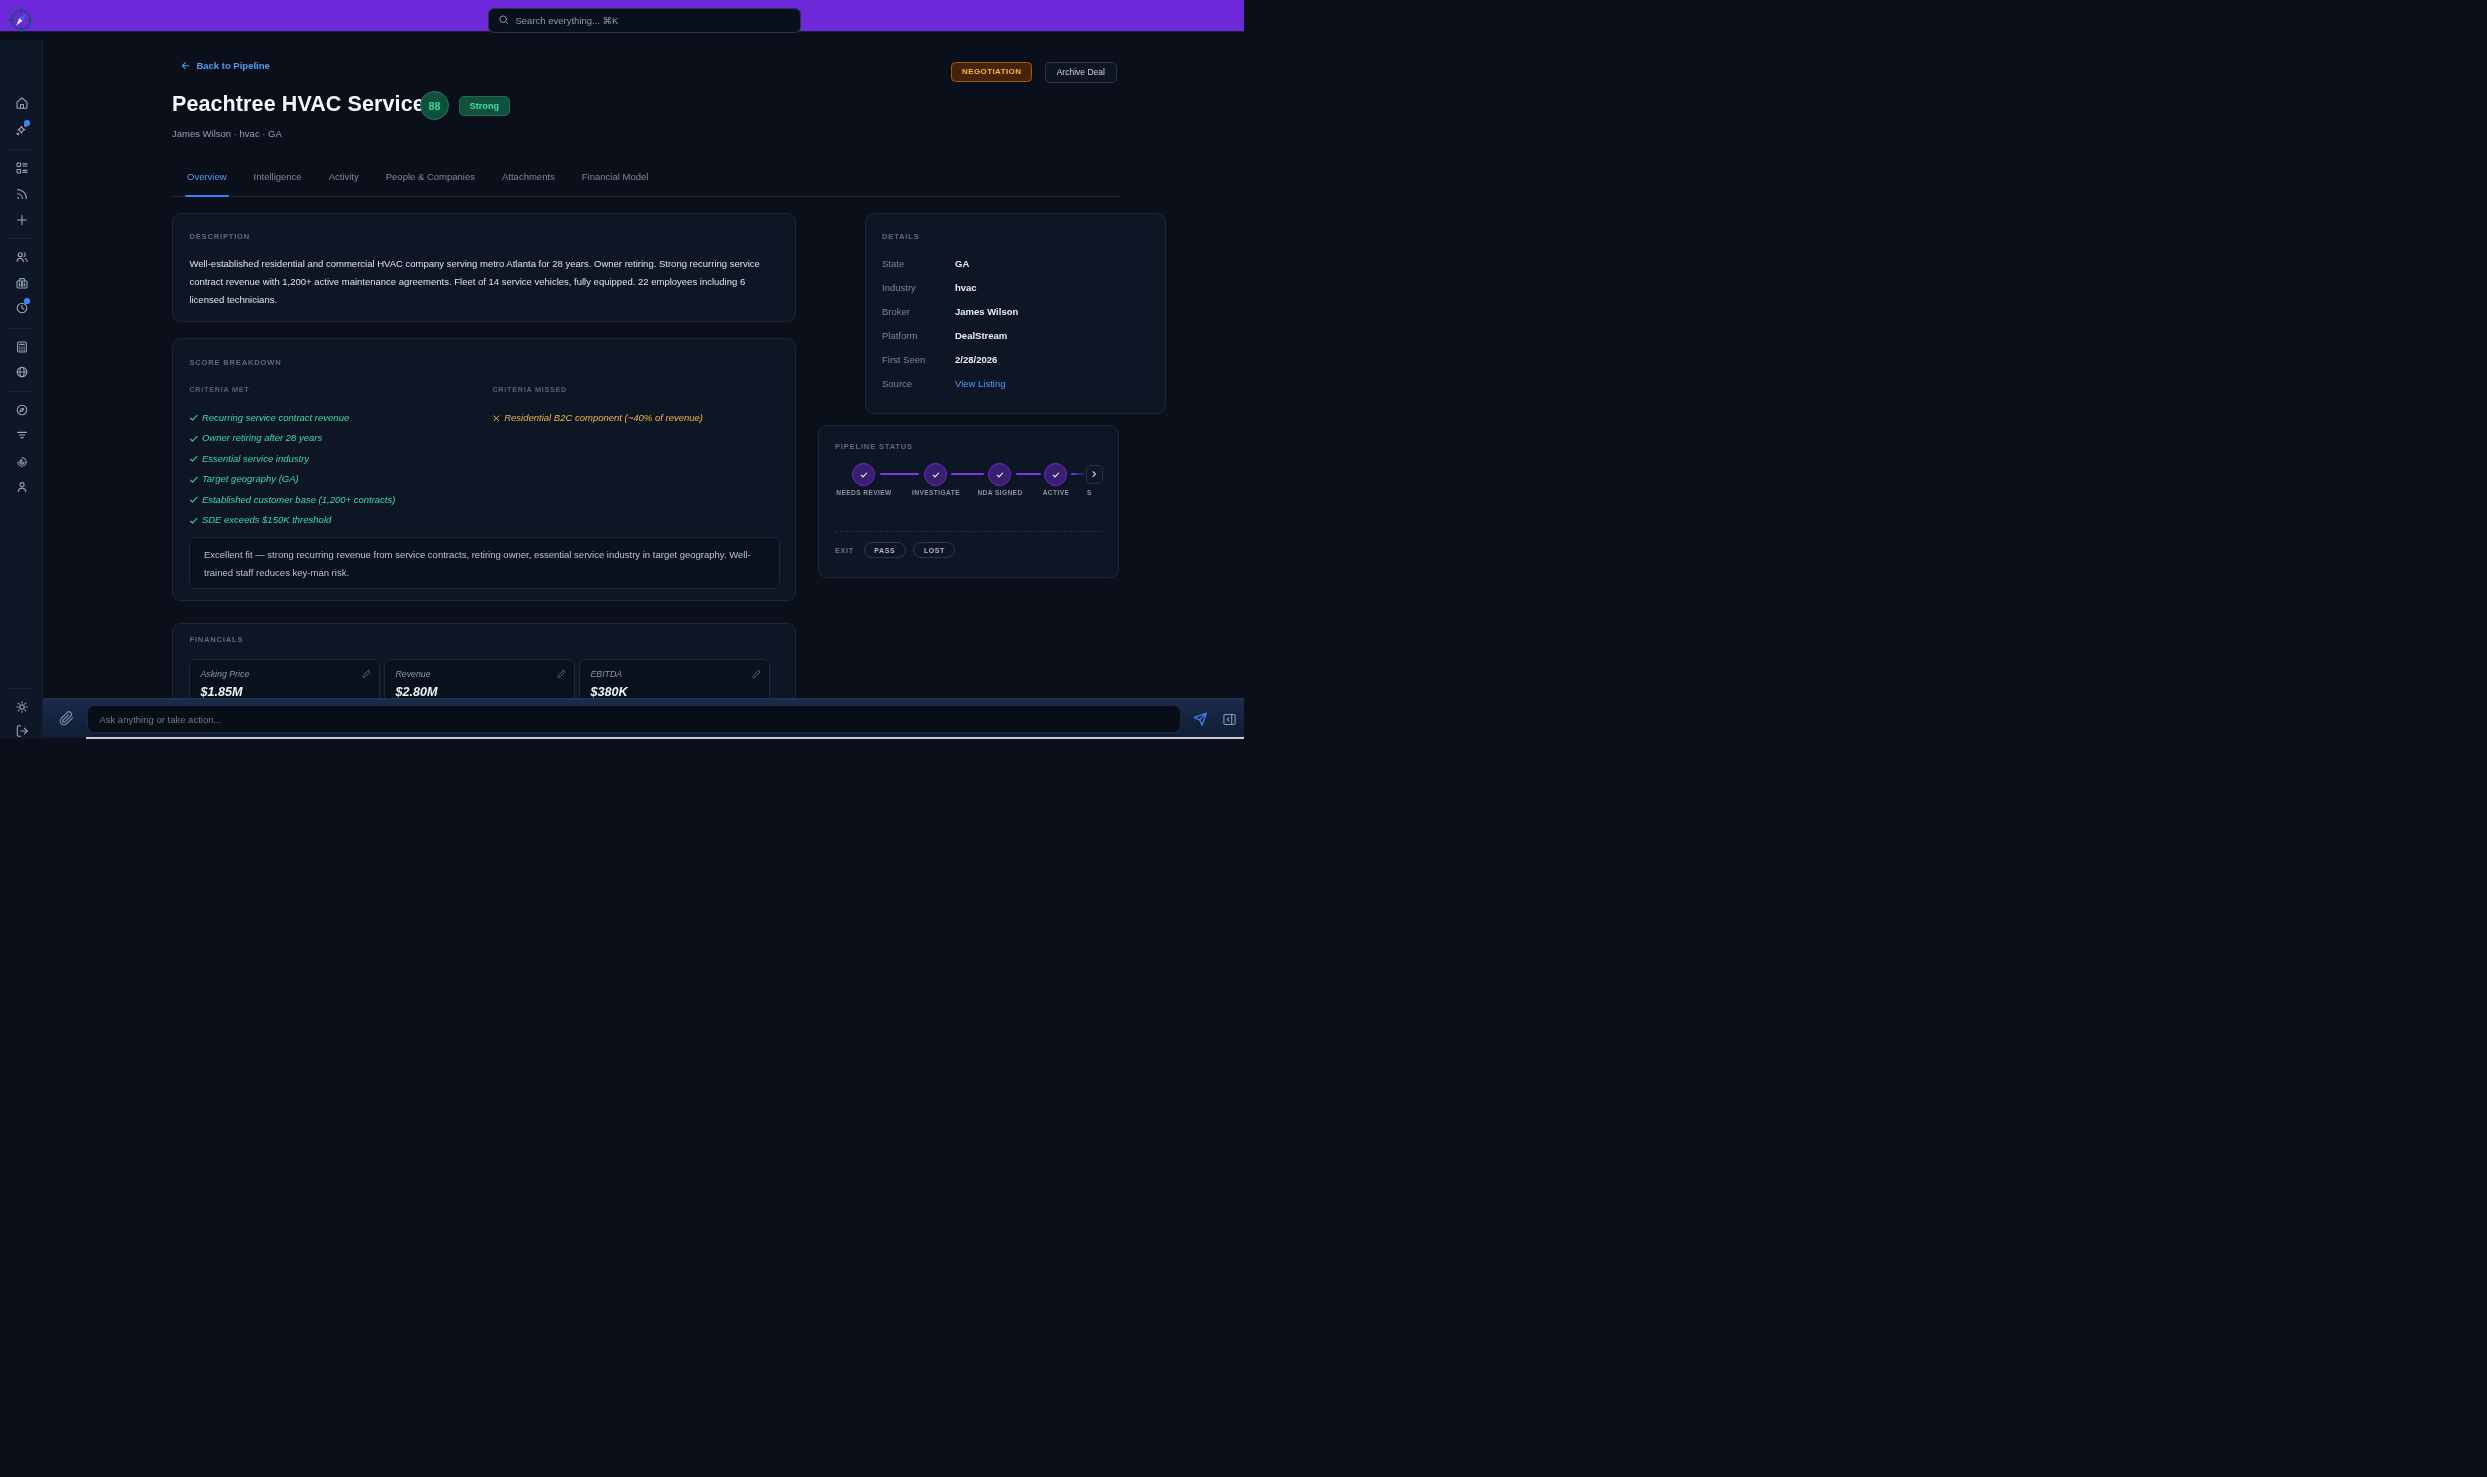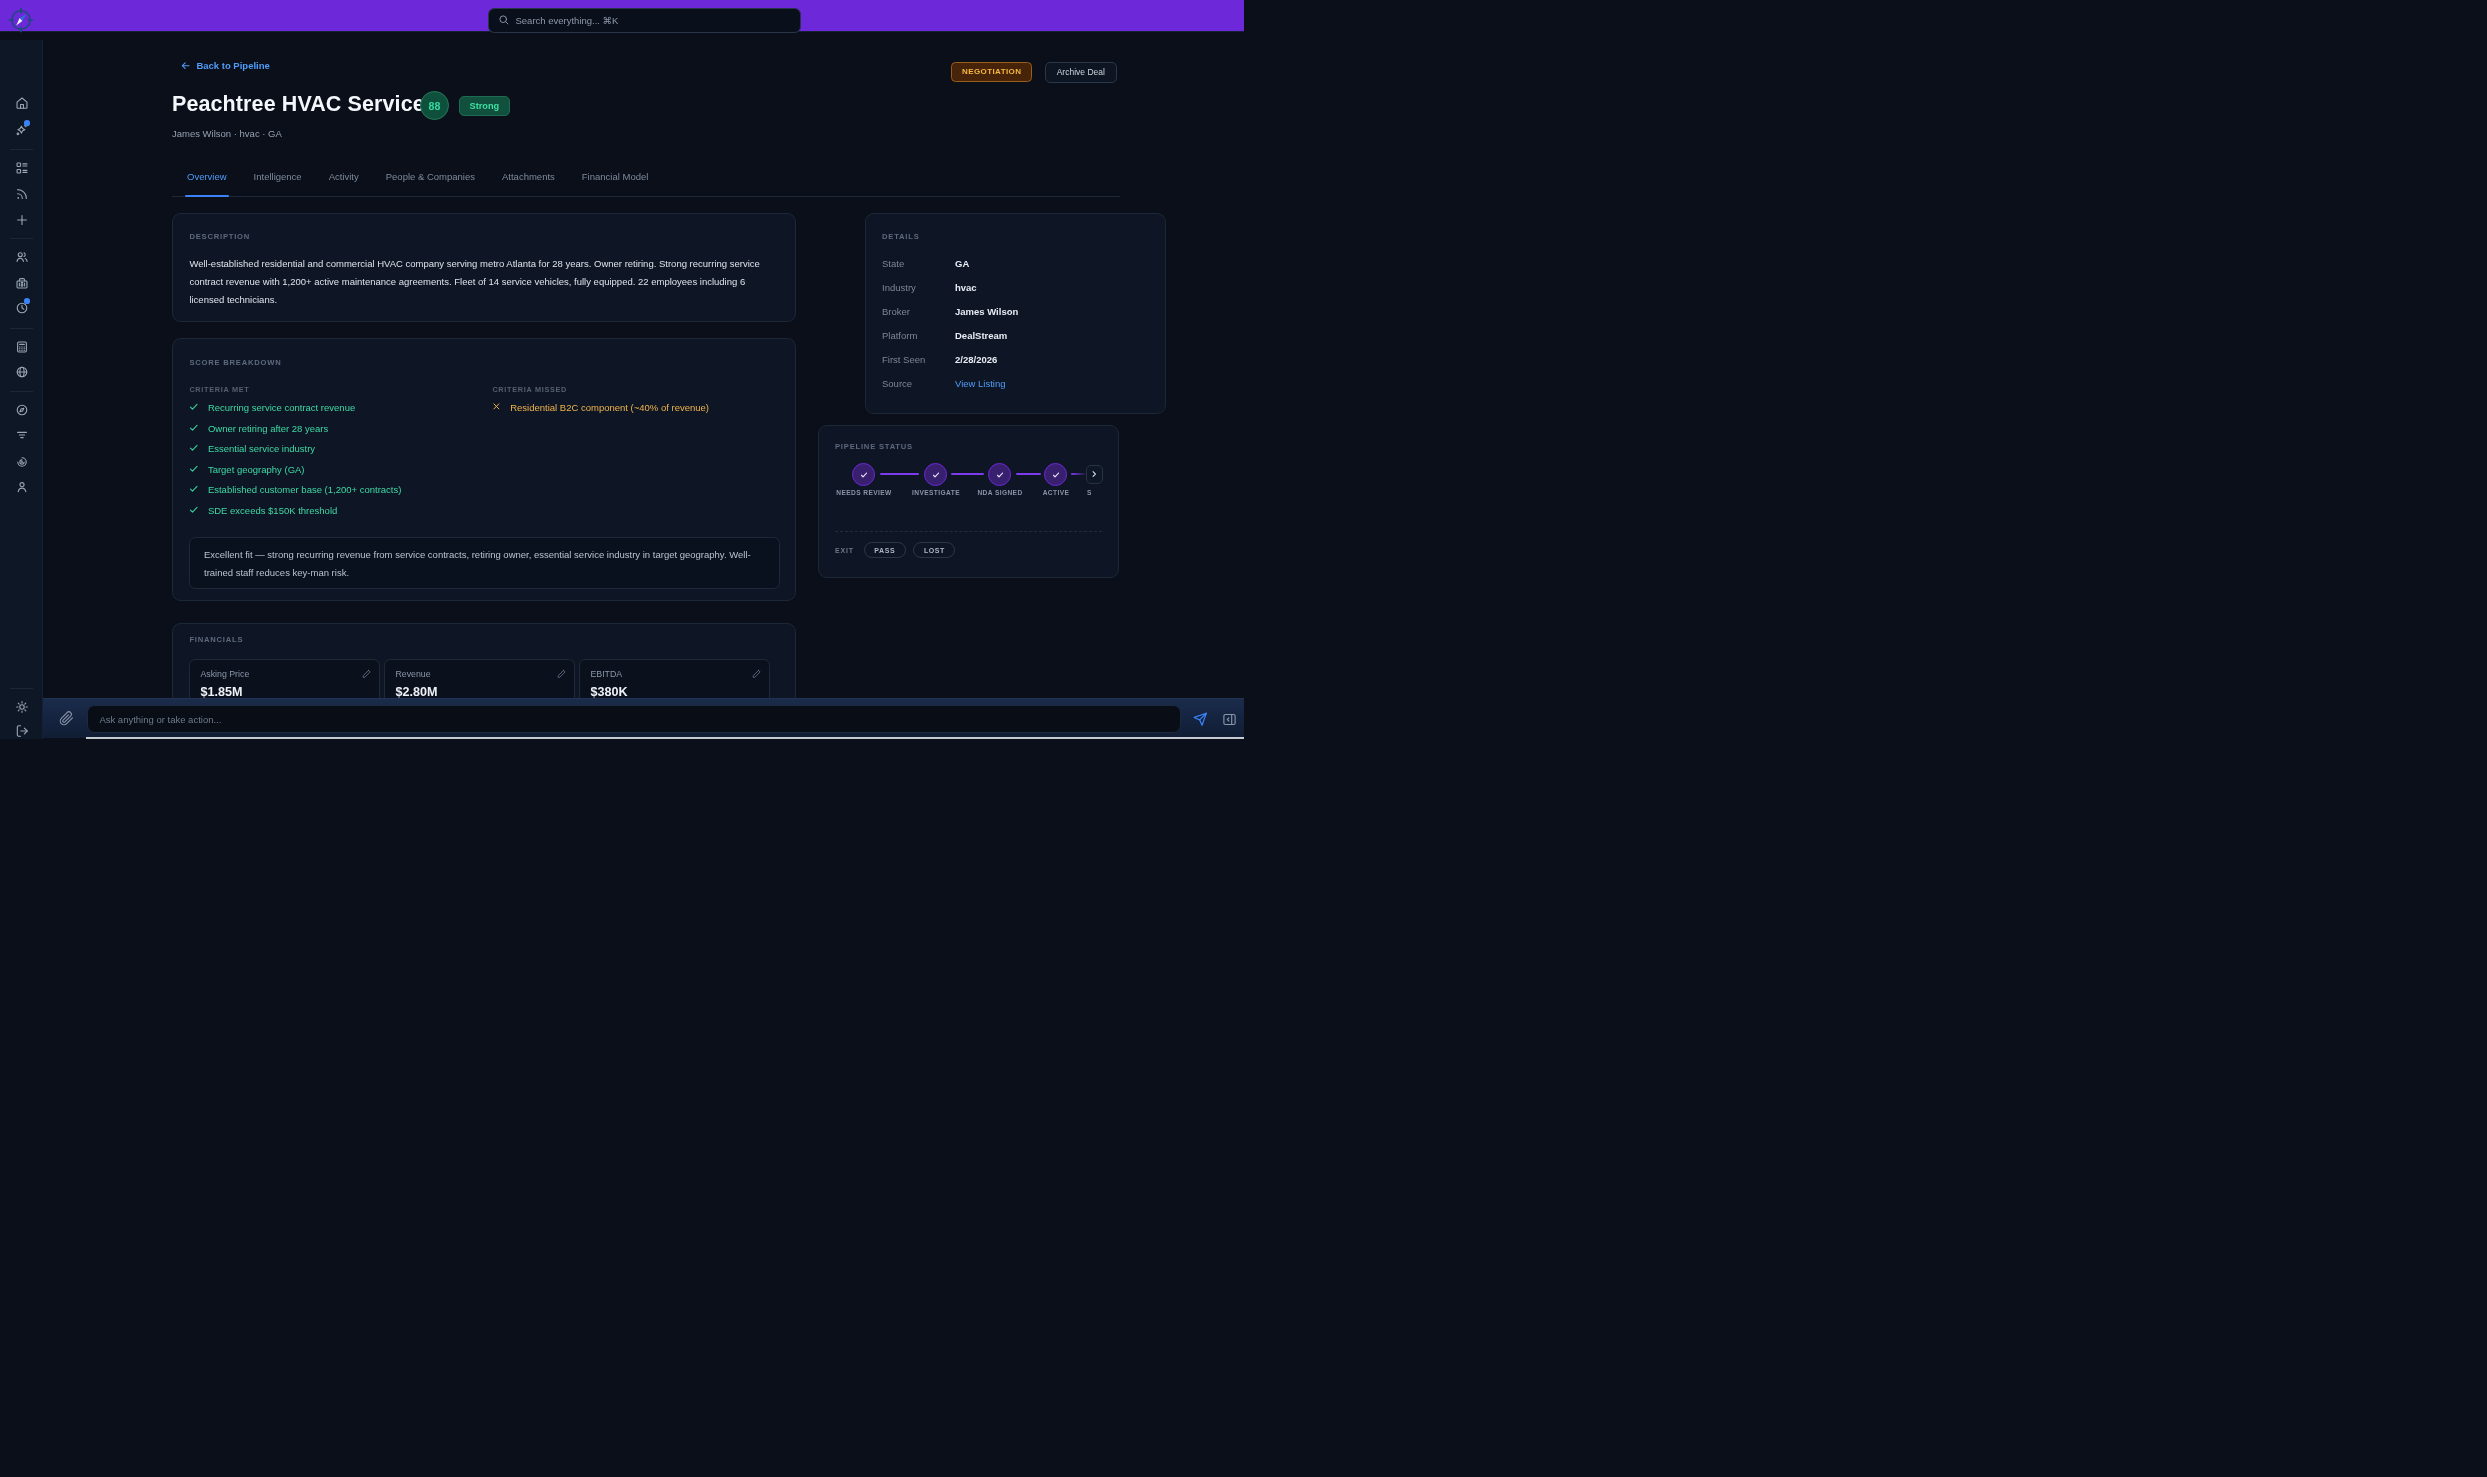--- a/index.html
+++ b/index.html
@@ -96,31 +96,31 @@
   }
 
   .desc-card  { left:129px; top:173px; width:624px; height:109px; padding:17.7px 19px 0 16.4px; }
   .desc-text  { margin-top:14px; font-size:9.5px; line-height:18.3px; color:#dde3ec; }
 
   .score-card { left:129px; top:298px; width:624px; height:263px; padding:19px 16.4px 0 16.4px; }
   .crit-cols  { display:flex; margin-top:17.7px; }
   .crit-col-l { width:303px; }
   .crit-col-r { flex:1; }
   .crit-list  { margin-top:8.8px; }
-  .crit-item  { display:flex; align-items:flex-start; gap:9px; height:20.5px; font-size:9.5px; }
+  .crit-item  { display:flex; align-items:flex-end; gap:3px; height:20.5px; font-size:9.5px;font-style:italic; }
   .crit-item.met span  { color:#3ed9a4; }
   .crit-item.miss span { color:#f0b34a; }
   .notebox {
     position:absolute; left:16px; top:198px; width:591px; height:52px;
     background:#0a111e; border:0.6px solid #1d2838; border-radius:6.3px;
     padding:8.2px 14px; font-size:9.5px; line-height:17.7px; color:#b9c2cf;
   }
 
   .fin-card  { left:129px; top:583px; width:624px; height:126px; padding:11.4px 16.4px 0 16.4px; }
-  .fin-tiles { display:flex; gap:4px; margin-top:15px; }
+  .fin-tiles { display:flex; gap:4px; margin-top:15px;font-style:italic; }
   .fin-tile {
     width:191px; height:70px; background:#0a111d; border:0.6px solid #1d2939; border-radius:6.3px;
     padding:8.8px 8.8px 0 10px; position:relative;
   }
   .fin-tile .flabel { font-size:8.8px; color:#8b96a8; }
   .fin-tile .fvalue { margin-top:6.3px; font-size:12.6px; font-weight:700; color:#eef2f7; }
   .fin-tile .pencil { position:absolute; right:8.2px; top:8.8px; color:#77839a; cursor:pointer; }
 
   .details-card { left:775px; top:173px; width:301px; height:201px; padding:17.7px 15px 0 16px;margin-left:47px; }
   .drow { display:flex; align-items:center; height:24px; font-size:9.5px; }

